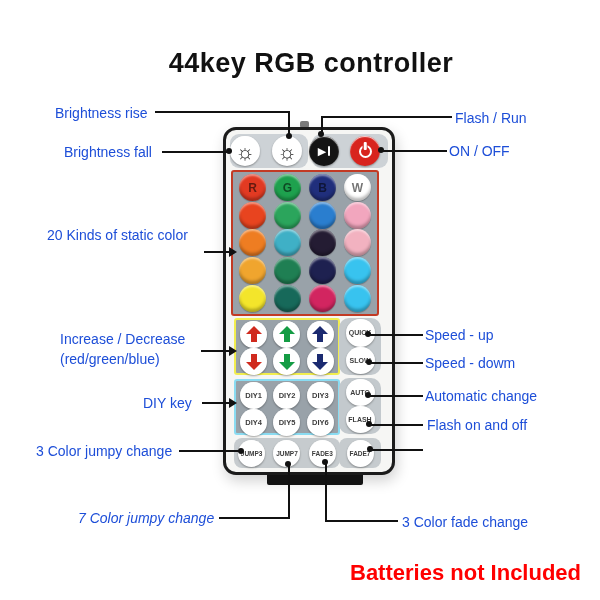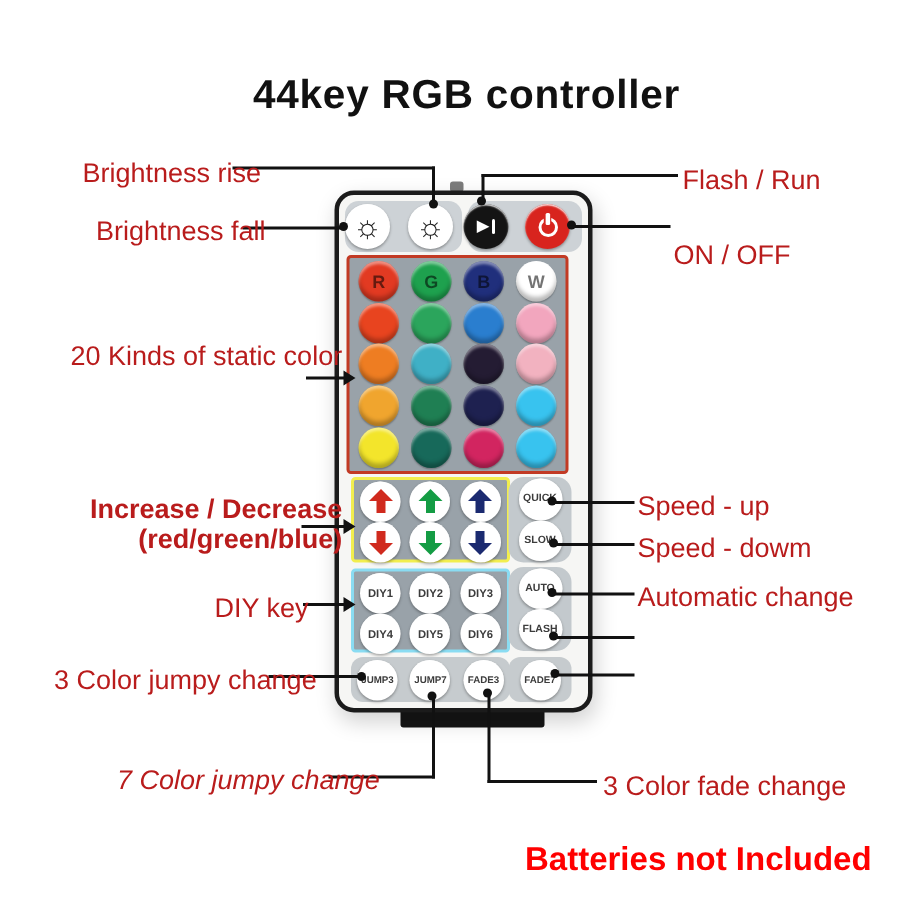--- a/index.html
+++ b/index.html
@@ -8,22 +8,22 @@
     font-family:"Liberation Sans", sans-serif;
     position:relative; overflow:hidden;
   }
   .stage { position:absolute; inset:0; }
 
   .title {
     position:absolute; left:11px; top:48px; width:600px;
     text-align:center; font-size:27px; font-weight:bold; color:#111;
     letter-spacing:0.5px;
   }
-  .lbl { position:absolute; font-size:18px; color:#b91c1c; white-space:nowrap; z-index:5;text-align:right; }
-  .lbl2 { line-height:20px;font-weight:bold; }
+  .lbl { position:absolute; font-size:14px; color:#1d4ed8; white-space:nowrap; z-index:5; }
+  .lbl2 { line-height:20px; }
   .battery {
     position:absolute; left:350px; top:560px; font-size:22px; font-weight:bold;
     color:#ff0000; white-space:nowrap; z-index:5;
   }
 
   
   .ln  { position:absolute; background:#111; z-index:4; }
   .h   { height:2px; }
   .v   { width:2px; }
   .dot { position:absolute; width:6px; height:6px; border-radius:50%; background:#111; z-index:4; }
@@ -211,32 +211,33 @@
       <div class="btn-round txt-btn b-bot">FADE3</div>
     </div>
     <div class="panel p-f7">
       <div class="btn-round txt-btn b-bot">FADE7</div>
     </div>
   </div>
 
   <div class="lbl" style="left:55px; top:105px;">Brightness rise</div>
   <div class="lbl" style="left:64px; top:144px;">Brightness fall</div>
   <div class="lbl" style="left:455px; top:110px;">Flash / Run</div>
-  <div class="lbl" style="left:449px; top:143px;margin-top:17px;">ON / OFF</div>
+  <div class="lbl" style="left:449px; top:143px;">ON / OFF</div>
   <div class="lbl" style="left:47px; top:227px;">20 Kinds of static color</div>
   <div class="lbl lbl2" style="left:60px; top:329px;">
     <div>Increase / Decrease</div>
     <div>(red/green/blue)</div>
   </div>
   <div class="lbl" style="left:143px; top:395px;">DIY key</div>
   <div class="lbl" style="left:36px; top:443px;">3 Color jumpy change</div>
   <div class="lbl" style="left:78px; top:510px;font-style:italic;">7 Color jumpy change</div>
   <div class="lbl" style="left:425px; top:327px;">Speed - up</div>
   <div class="lbl" style="left:425px; top:355px;">Speed - dowm</div>
   <div class="lbl" style="left:425px; top:388px;">Automatic change</div>
+  <div class="lbl" style="left:427px; top:417px;">Flash on and off</div>
   <div class="lbl" style="left:402px; top:514px;">3 Color fade change</div>
   <div class="battery">Batteries not Included</div>
 
   <div class="ln h" style="left:155px; top:111px; width:135px;"></div>
   <div class="ln v" style="left:288px; top:111px; height:26px;"></div>
   <div class="dot" style="left:286px; top:133px;"></div>
   <div class="ln h" style="left:162px; top:151px; width:66px;"></div>
   <div class="dot" style="left:226px; top:148px;"></div>
 
   <div class="ln h" style="left:321px; top:116px; width:131px;"></div>

